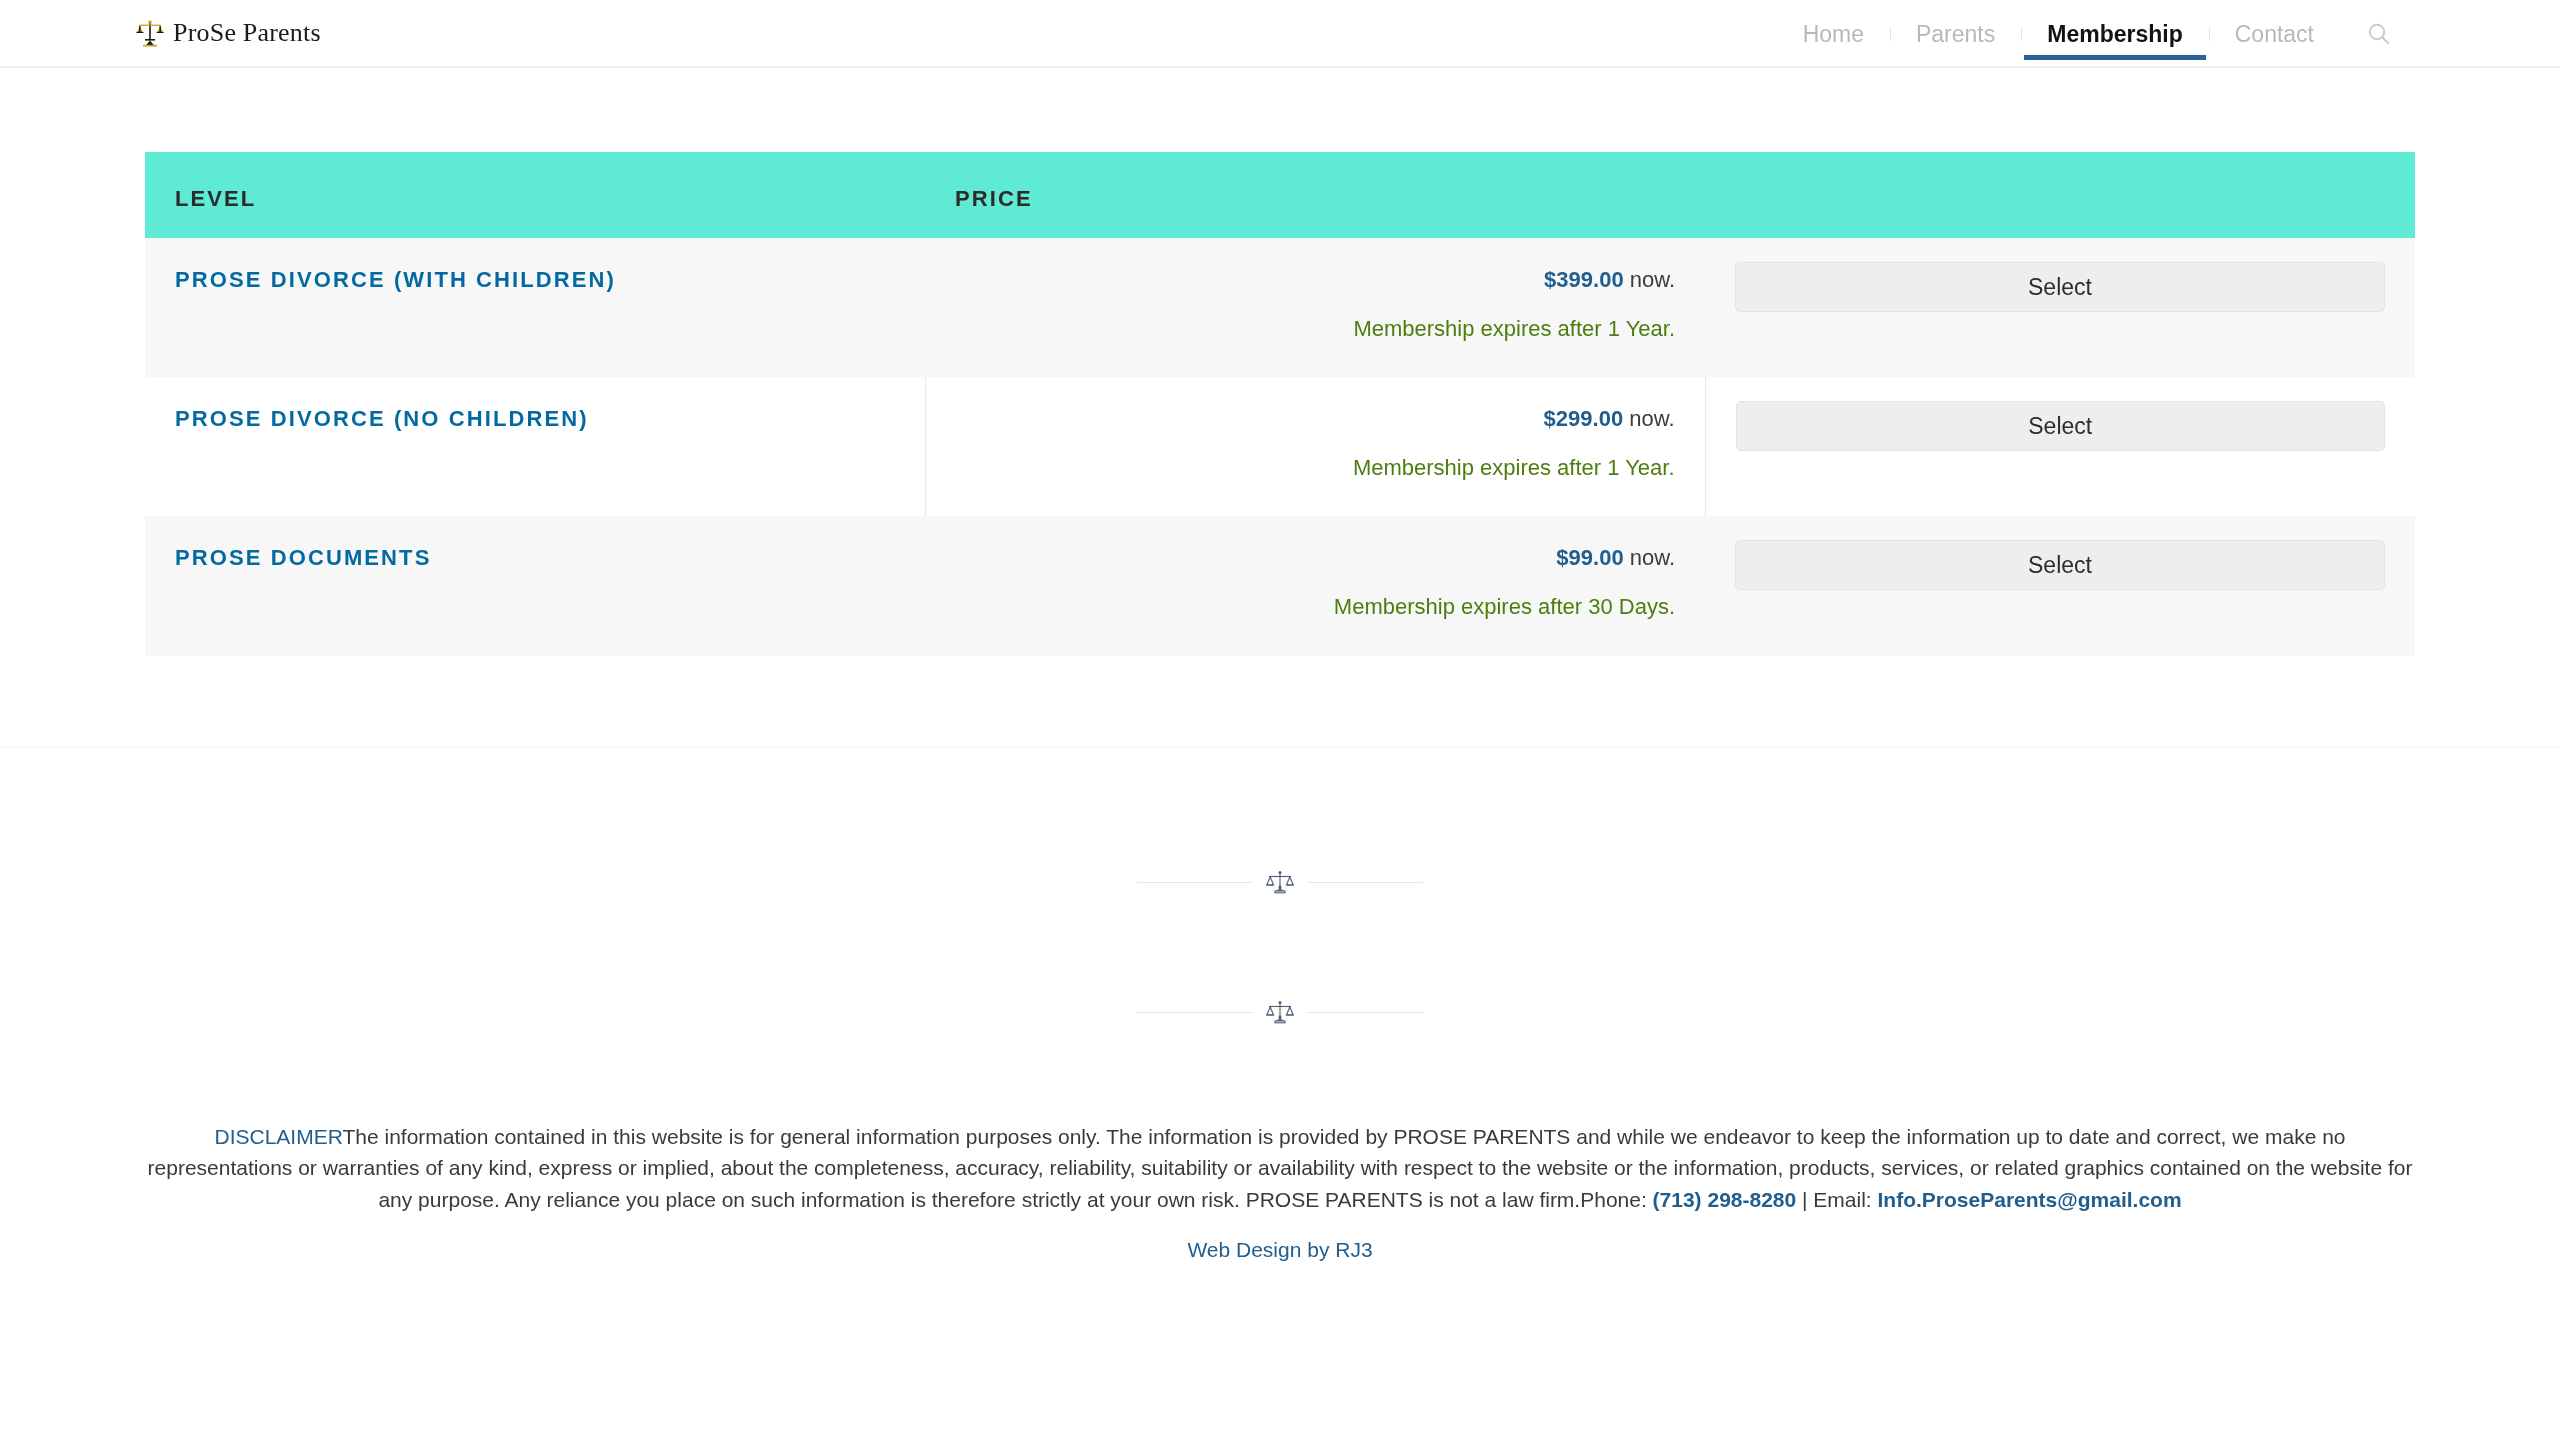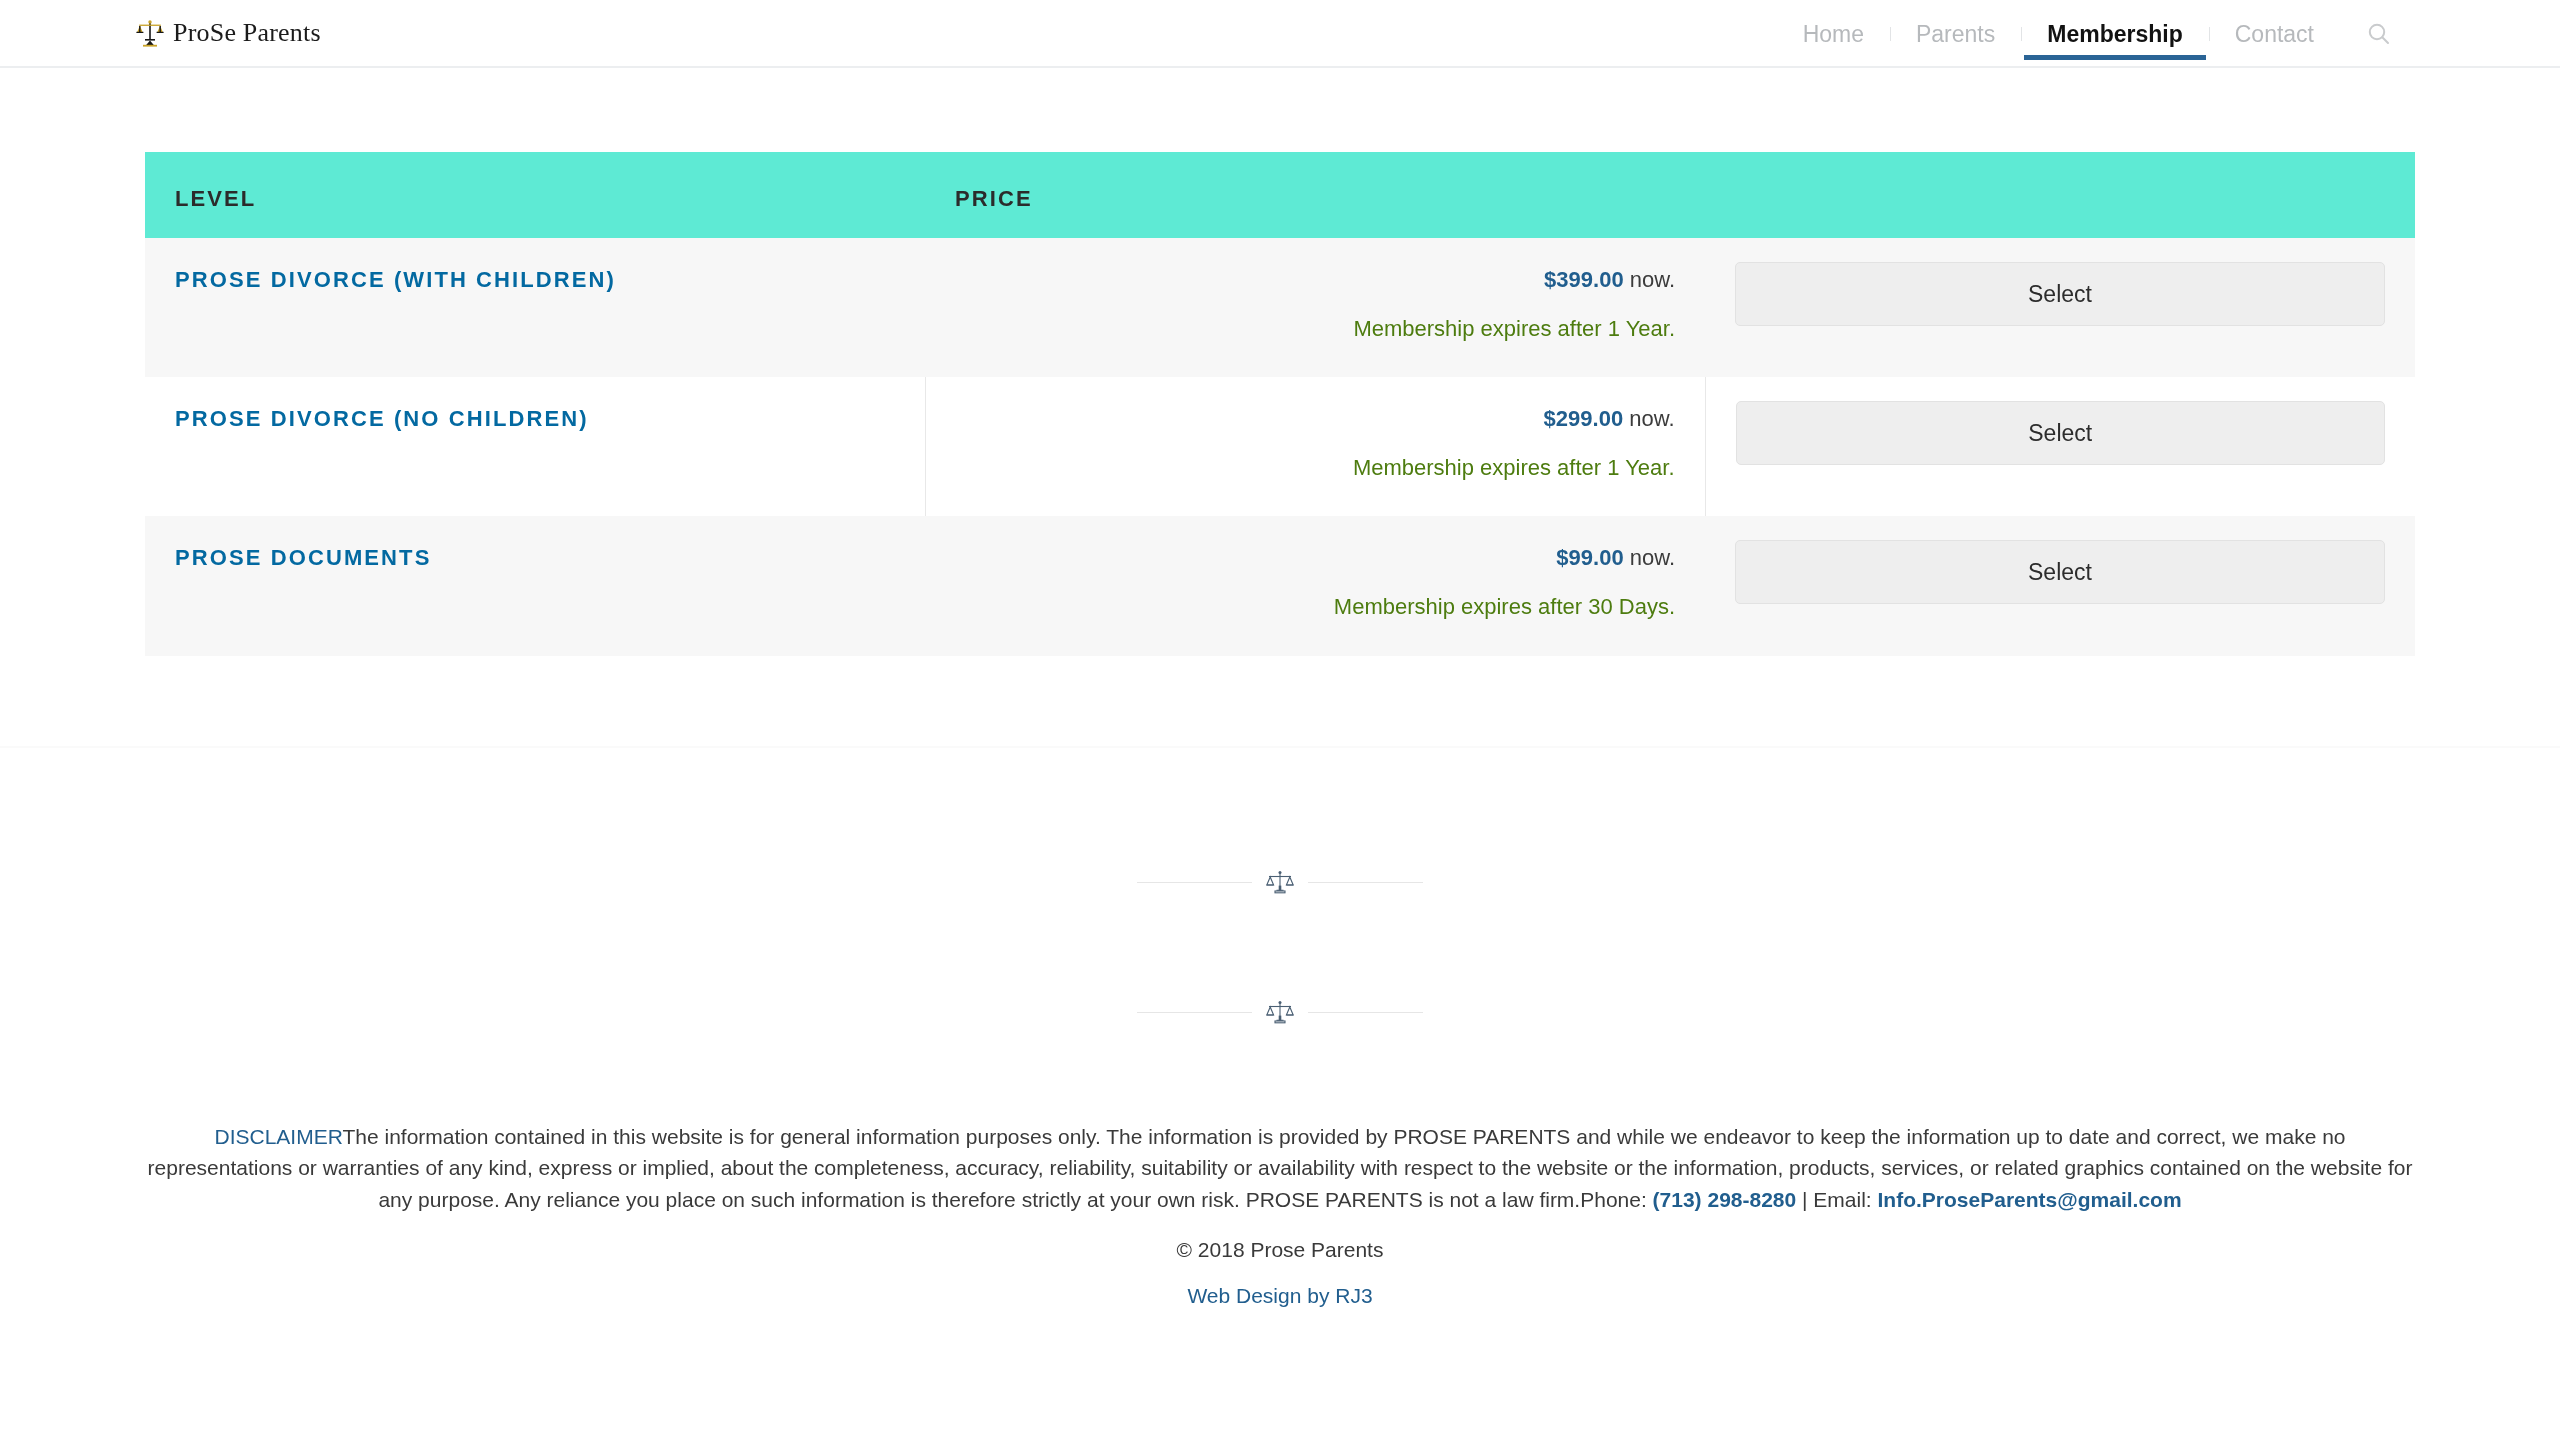--- a/index.html
+++ b/index.html
@@ -161,21 +161,21 @@
   }
 
   .cell-action {
     padding-top: 24px !important;
     padding-right: 30px !important;
   }
   .row-plain .cell-action { border-left: 1px solid #e8e8e8; }
   .select-button {
     display: block;
     width: 100%;
-    height: 64px;
+    height: 50px;
     background: #eeeeee;
     border: 1px solid #e2e2e2;
     border-radius: 5px;
     font-family: "Liberation Sans", sans-serif;
     font-size: 23px;
     color: #2c2c2c;
     cursor: pointer;
   }
 
   
@@ -373,16 +373,15 @@
         </g>
         <circle cx="15" cy="4.4" r="1.5" fill="#4a5f73"></circle>
         <rect x="13.7" y="17.6" width="2.6" height="5" fill="#4a5f73"></rect>
       </svg>
     </span>
     <span class="sep-line"></span>
   </div>
 
   <p class="disclaimer"><a href="#">DISCLAIMER</a><span>The information contained in this website is for general information purposes only. The information is provided by PROSE PARENTS and while we endeavor to keep the information up to date and correct, we make no representations or warranties of any kind, express or implied, about the completeness, accuracy, reliability, suitability or availability with respect to the website or the information, products, services, or related graphics contained on the website for any purpose. Any reliance you place on such information is therefore strictly at your own risk. PROSE PARENTS is not a law firm.Phone: </span><a class="link-strong" href="#">(713) 298-8280</a><span> | Email: </span><a class="link-strong" href="#">Info.ProseParents@gmail.com</a></p>
 
-  <p class="copyright">© 2018 Prose Parents</p>
 
   <p class="credit"><a href="#">Web Design by RJ3</a></p>
 </footer>
 
 </body></html>

